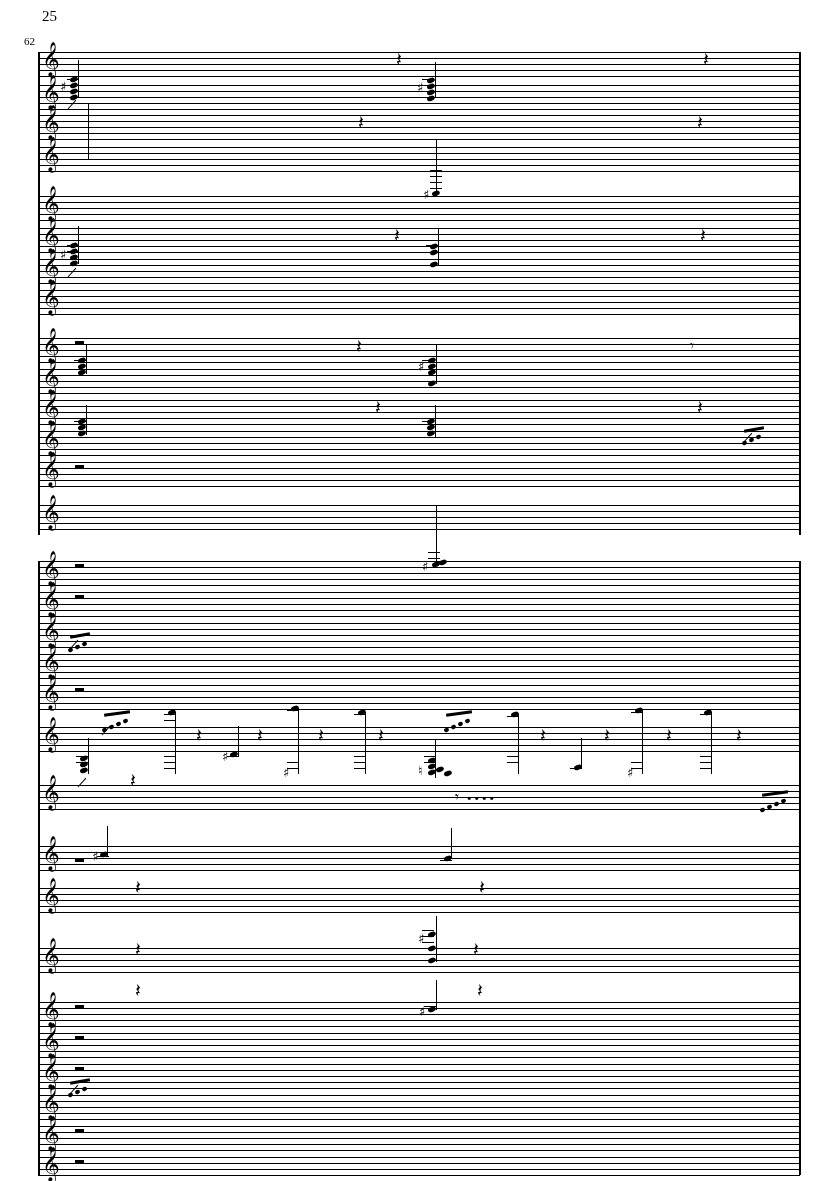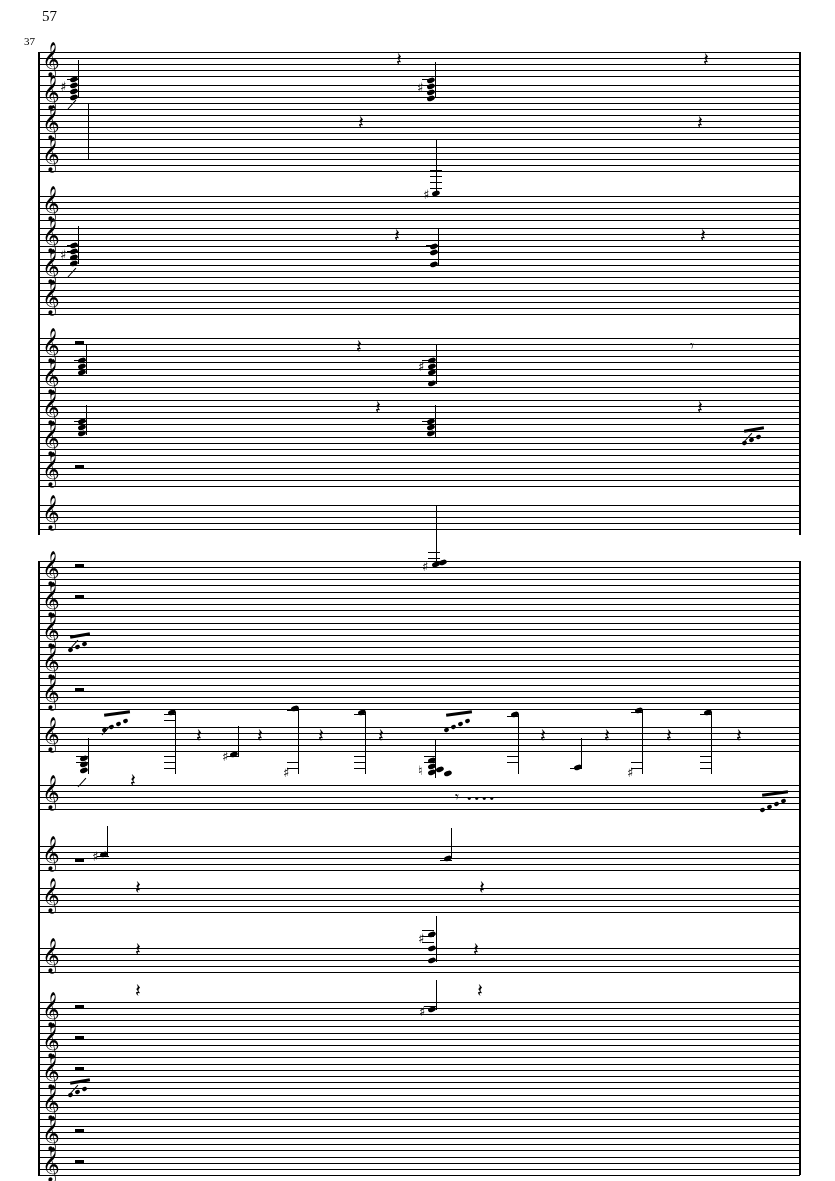--- a/index.html
+++ b/index.html
@@ -116,22 +116,22 @@
     height: 1.2px;
     background: #000;
     transform: rotate(-48deg);
   }
 </style>
 </head>
 <body>
 
 <div id="page">
 
-  <div class="page-number" style="left:42px; top:8px;">57</div>
-  <div class="measure-number" style="left:24px; top:35px;">37</div>
+  <div class="page-number" style="left:42px; top:8px;">25</div>
+  <div class="measure-number" style="left:24px; top:35px;">62</div>
 
   <div>
     <div class="system-barline" style="left:38px; top:52px; height:483px;"></div>
     <div class="system-barline" style="left:799px; top:52px; height:483px;"></div>
 
     <div class="staff" style="left:38px; top:52px; width:762px;"></div>
     <div class="staff" style="left:38px; top:85px; width:762px;"></div>
     <div class="staff" style="left:38px; top:115px; width:762px;"></div>
     <div class="staff" style="left:38px; top:147px; width:762px;"></div>
     <div class="staff" style="left:38px; top:196px; width:762px;"></div>

